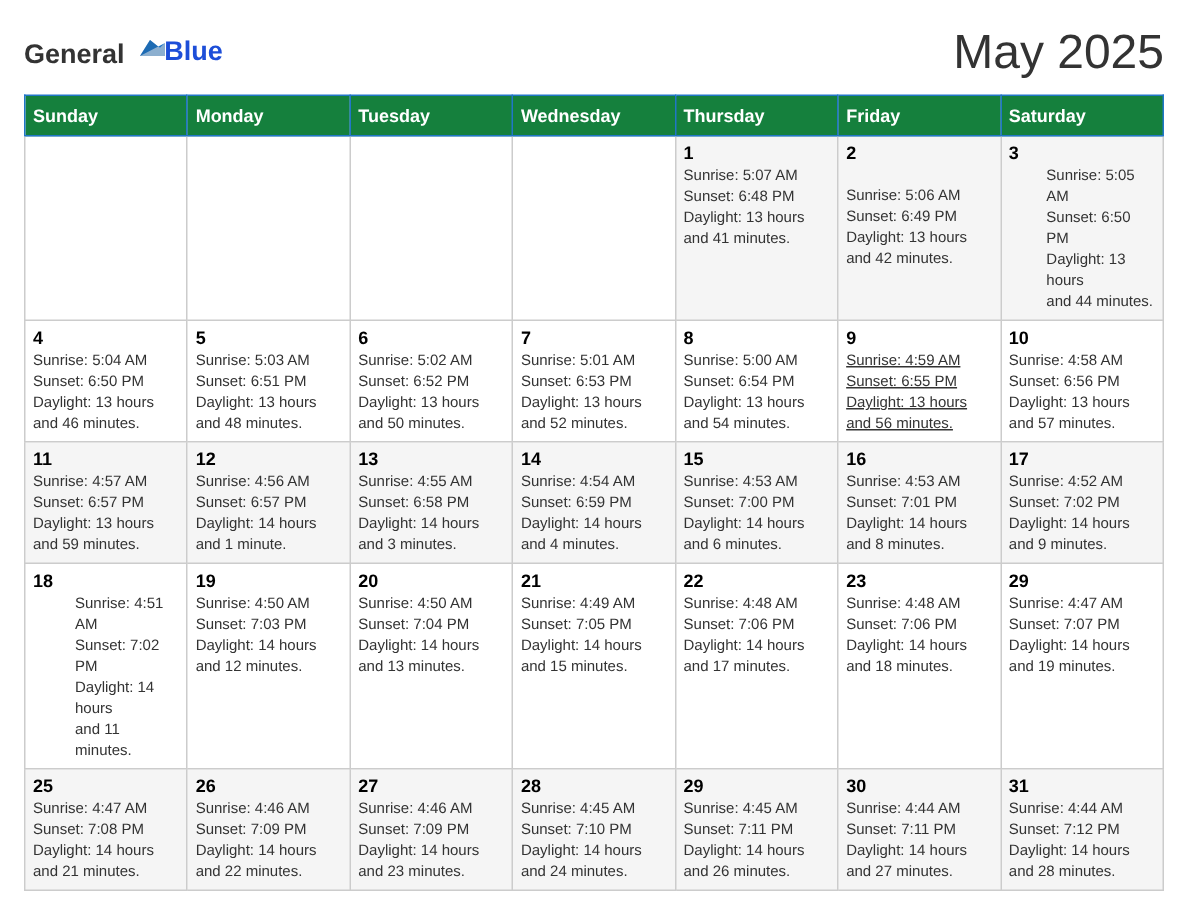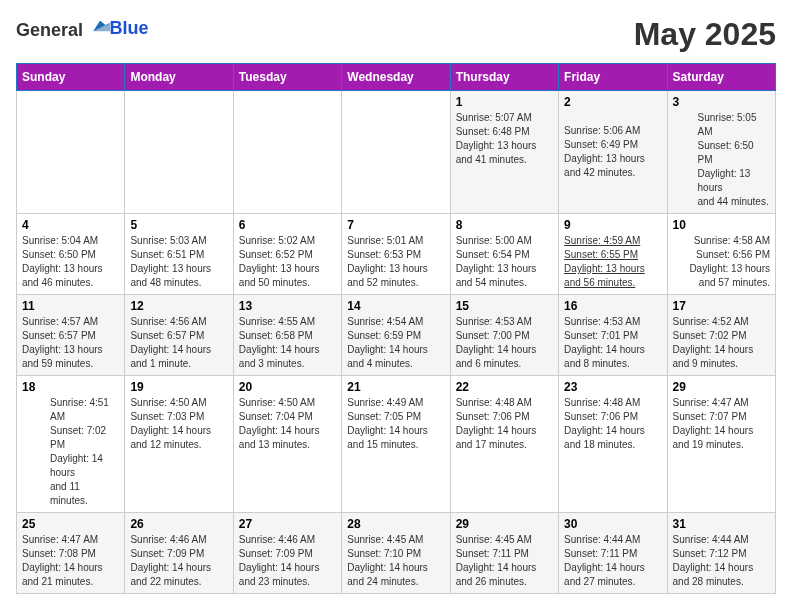--- a/index.html
+++ b/index.html
@@ -6,21 +6,21 @@
     body {
       font-family: Arial, sans-serif;
       background: #fff;
       width: 792px;
       min-height: 612px;
       padding: 16px;
     }
     .header {
       display: flex;
       justify-content: space-between;
-      align-items: flex-start;
+      align-items: center;
       margin-bottom: 10px;
     }
     .logo {
       display: flex;
       align-items: center;
     }
     .logo-text-general {
       font-size: 18px;
       font-weight: bold;
       color: #333;
@@ -33,34 +33,34 @@
     .logo-icon {
       width: 20px;
       height: 20px;
       margin-left: 2px;
     }
     .title-block {
       text-align: right;
     }
     .month-title {
       font-size: 32px;
-      font-weight: bold;
+      font-weight: normal;
       color: #333;
     }
     .location-title {
       font-size: 16px;
       color: #555;
     }
     table {
       width: 100%;
       border-collapse: collapse;
       font-size: 10.5px;
     }
     thead tr th {
-      background-color: #a21caf;
+      background-color: #15803d;
       color: #fff;
       font-weight: bold;
       text-align: left;
       padding: 6px 5px;
       border: 1px solid #2176c7;
       font-size: 12px;
     }
     tbody tr td {
       border: 1px solid #ccc;
       vertical-align: top;
@@ -186,21 +186,21 @@
         </td>
         <td>
           <span class="day-num">9</span>
           <div class="day-info" style="white-space: pre-line; text-decoration: underline;">Sunrise: 4:59 AM
 Sunset: 6:55 PM
 Daylight: 13 hours
 and 56 minutes.</div>
         </td>
         <td>
           <span class="day-num">10</span>
-          <div class="day-info" style="white-space: pre-line; text-align: right;">Sunrise: 4:58 AM
+          <div class="day-info" style="white-space: pre-line;">Sunrise: 4:58 AM
 Sunset: 6:56 PM
 Daylight: 13 hours
 and 57 minutes.</div>
         </td>
       </tr>
       <tr>
         <td>
           <span class="day-num">11</span>
           <div class="day-info" style="white-space: pre-line;">Sunrise: 4:57 AM
 Sunset: 6:57 PM

